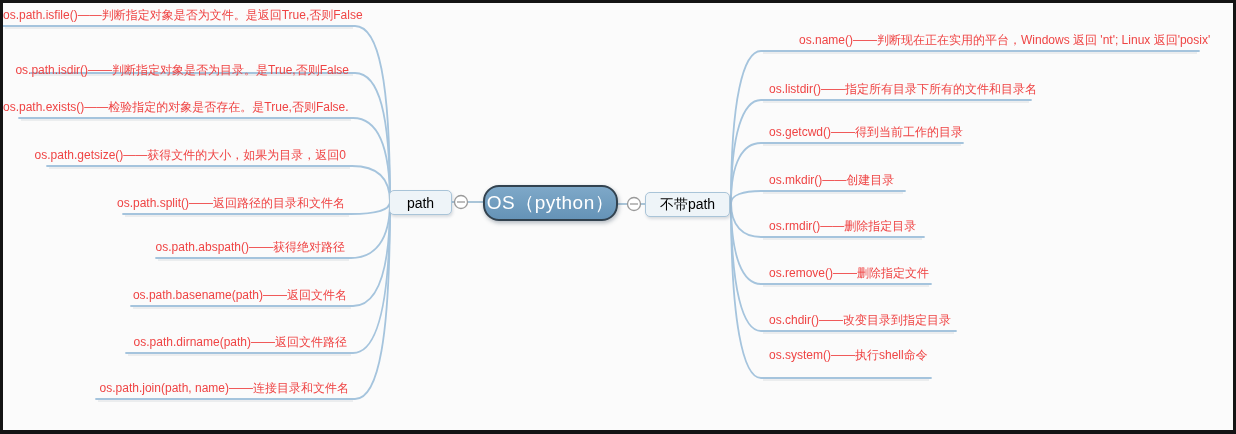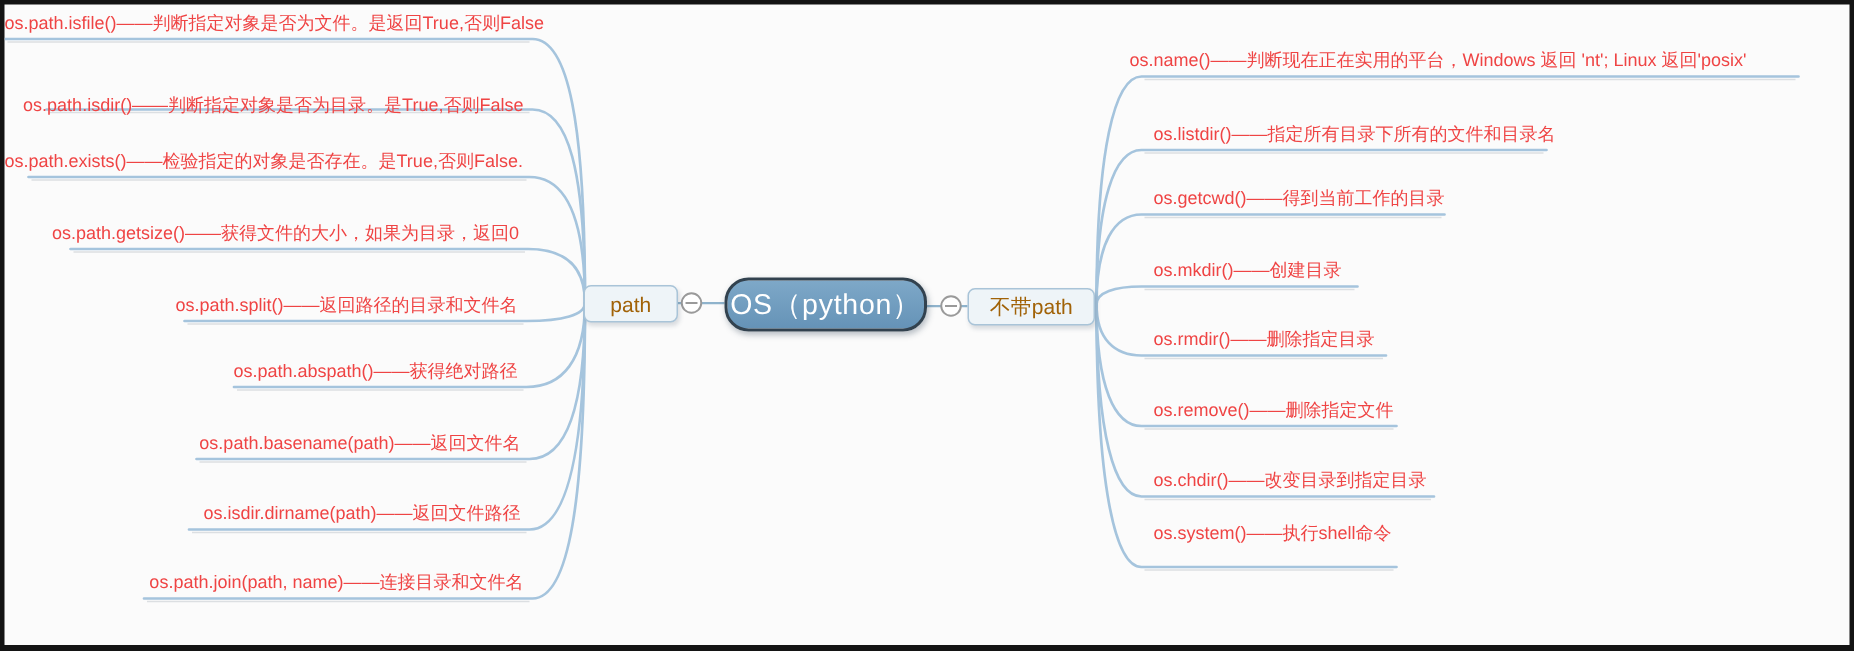--- a/index.html
+++ b/index.html
@@ -24,21 +24,21 @@
   .item-l{left:0;text-align:right;}
   .item-r{text-align:left;}
   .node{
     position:absolute;z-index:3;
     display:flex;align-items:center;justify-content:center;
     box-sizing:border-box;
     border-radius:5px;
     background:#eef4f8;
     border:1.5px solid #a9c4d8;
     box-shadow:1px 2px 3px rgba(60,80,100,0.18);
-    font-size:14px;color:#a16207;
+    font-size:14px;color:#000000;
     white-space:nowrap;
   }
   .node-root{
     background:linear-gradient(#7ea8c8,#6593b7);
     border:2.5px solid #32424f;
     border-radius:16px;
     color:#ffffff;
     font-size:19px;
     letter-spacing:0.5px;
     box-shadow:1px 2px 4px rgba(40,60,80,0.35);
@@ -111,24 +111,24 @@
     </g>
   </svg>
 
   <div class="item item-l" style="top:4px;width:346px">os.path.isfile()——判断指定对象是否为文件。是返回True,否则False</div>
   <div class="item item-l" style="top:59px;width:346px">os.path.isdir()——判断指定对象是否为目录。是True,否则False</div>
   <div class="item item-l" style="top:96px;width:344px">os.path.exists()——检验指定的对象是否存在。是True,否则False.</div>
   <div class="item item-l" style="top:144px;width:343px">os.path.getsize()——获得文件的大小，如果为目录，返回0</div>
   <div class="item item-l" style="top:192px;width:342px">os.path.split()——返回路径的目录和文件名</div>
   <div class="item item-l" style="top:284px;width:344px">os.path.basename(path)——返回文件名</div>
   <div class="item item-l" style="top:236px;width:342px">os.path.abspath()——获得绝对路径</div>
-  <div class="item item-l" style="top:331px;width:344px">os.isdir.dirname(path)——返回文件路径</div>
+  <div class="item item-l" style="top:331px;width:344px">os.path.dirname(path)——返回文件路径</div>
   <div class="item item-l" style="top:377px;width:346px">os.path.join(path, name)——连接目录和文件名</div>
 
-  <div class="item item-r" style="top:29px;left:750px">os.name()——判断现在正在实用的平台，Windows 返回 'nt'; Linux 返回'posix'</div>
+  <div class="item item-r" style="top:29px;left:796px">os.name()——判断现在正在实用的平台，Windows 返回 'nt'; Linux 返回'posix'</div>
   <div class="item item-r" style="top:78px;left:766px">os.listdir()——指定所有目录下所有的文件和目录名</div>
   <div class="item item-r" style="top:121px;left:766px">os.getcwd()——得到当前工作的目录</div>
   <div class="item item-r" style="top:169px;left:766px">os.mkdir()——创建目录</div>
   <div class="item item-r" style="top:215px;left:766px">os.rmdir()——删除指定目录</div>
   <div class="item item-r" style="top:262px;left:766px">os.remove()——删除指定文件</div>
   <div class="item item-r" style="top:309px;left:766px">os.chdir()——改变目录到指定目录</div>
   <div class="item item-r" style="top:344px;left:766px">os.system()——执行shell命令</div>
 
   <div class="node" style="left:386px;top:187px;width:63px;height:25px">path</div>
 

